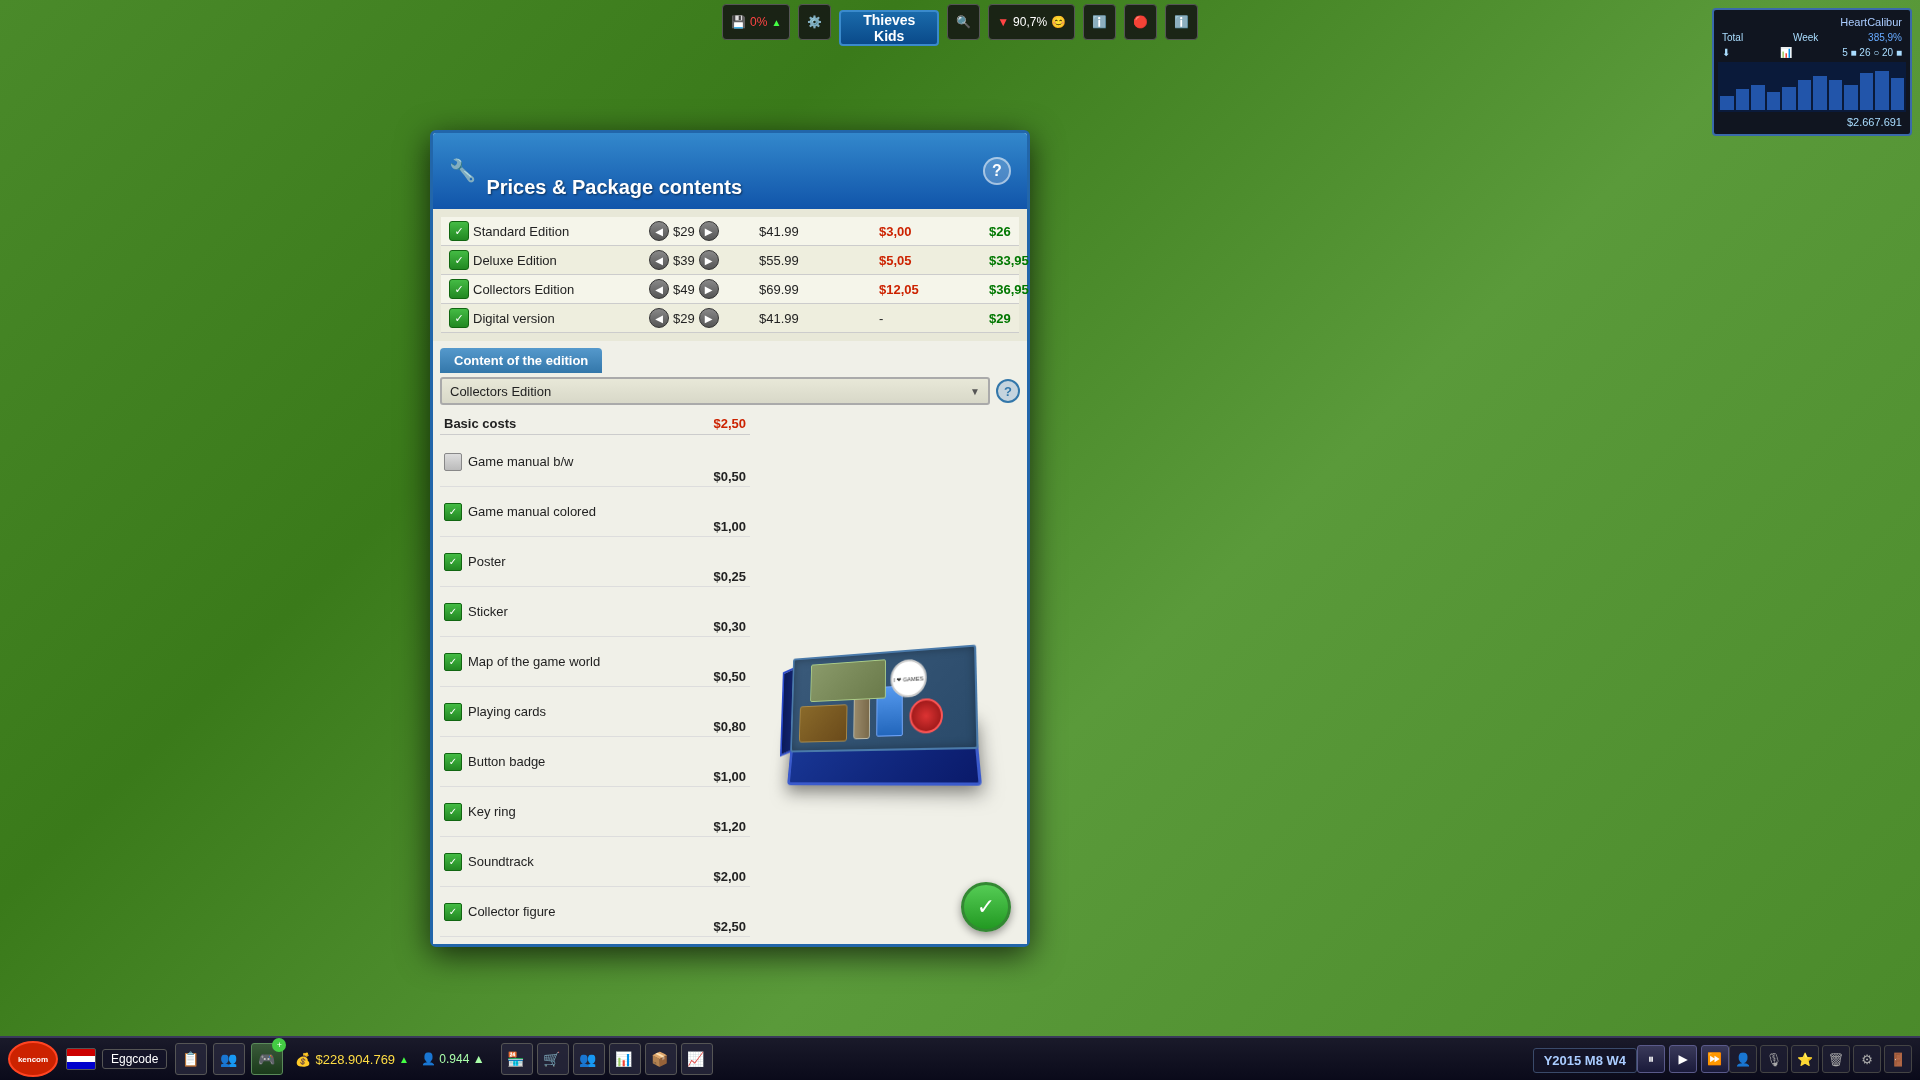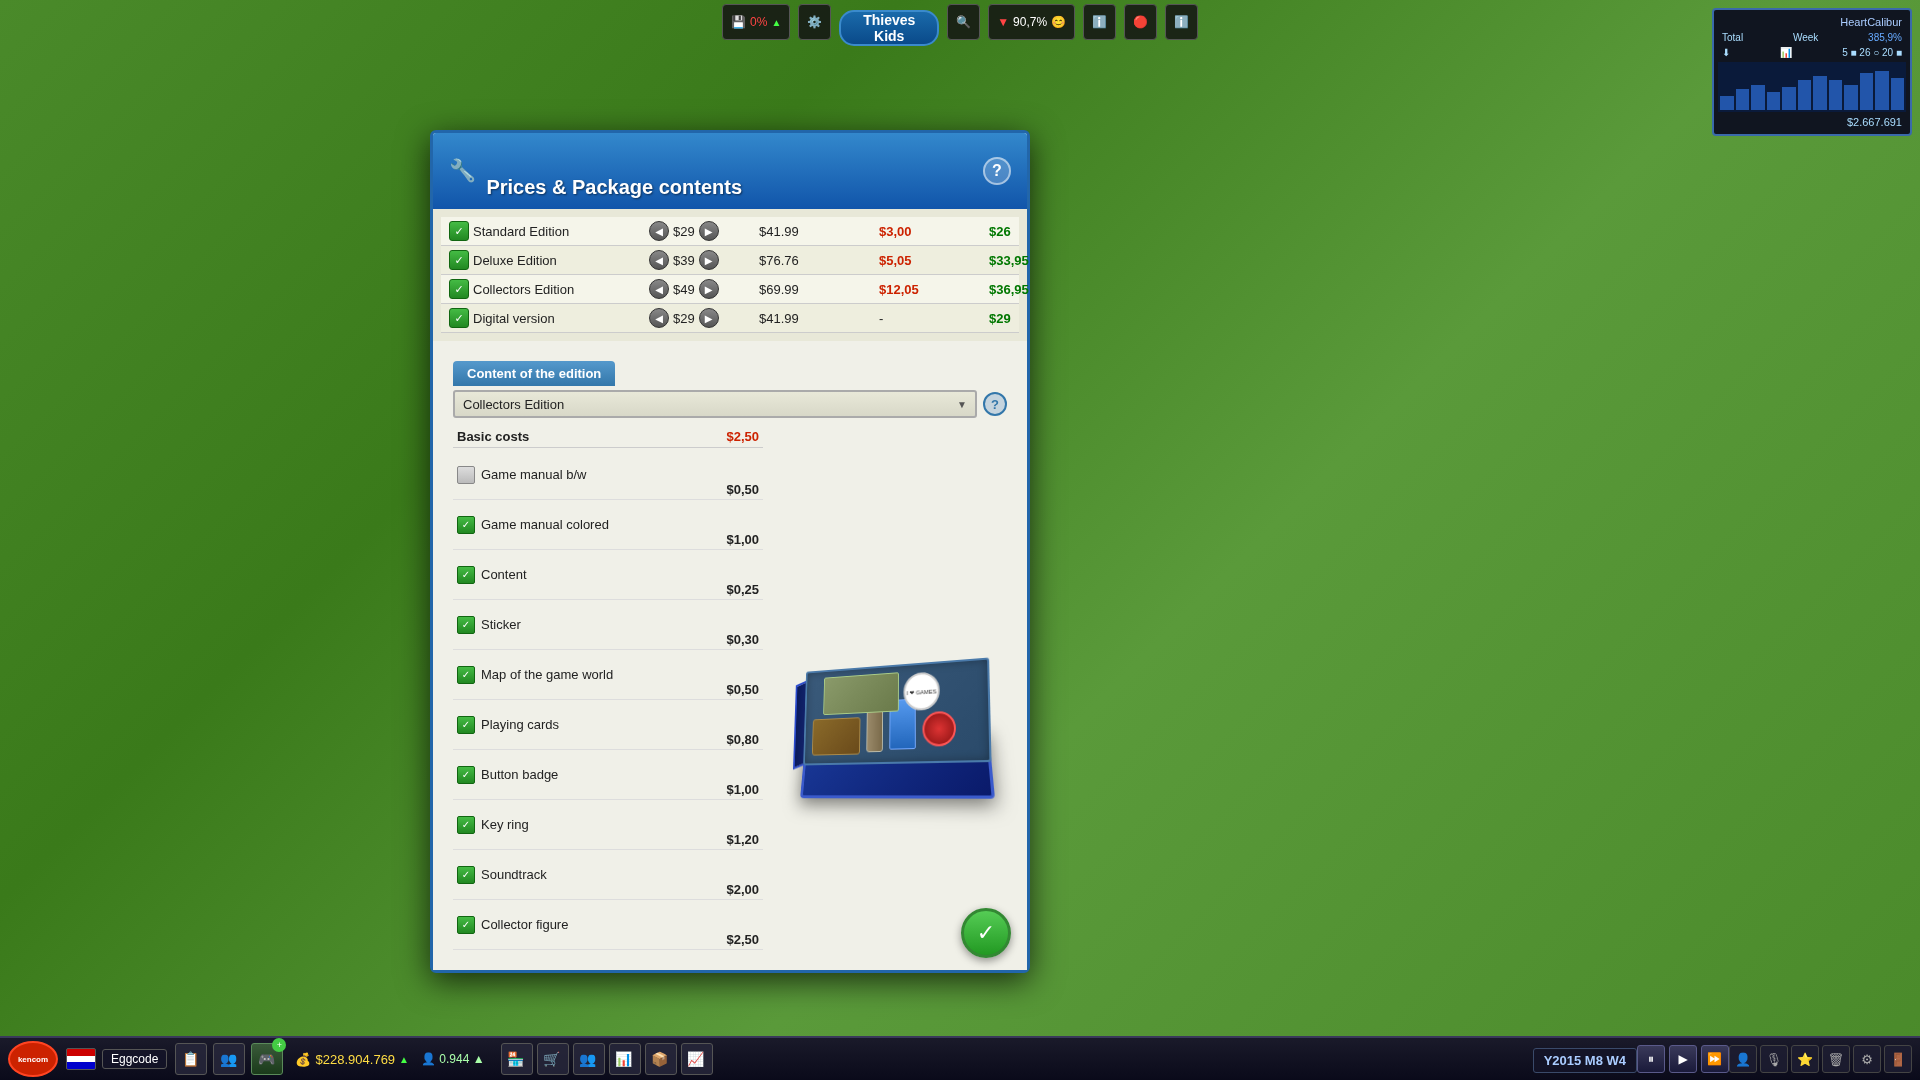--- a/index.html
+++ b/index.html
@@ -43,21 +43,21 @@
       font-size: 12px;
       display: flex;
       align-items: center;
       gap: 4px;
       height: 36px;
     }
 
     .hud-game-title {
       background: linear-gradient(180deg, #1a6aaa 0%, #0a4a8a 100%);
       border: 2px solid #3a8acc;
-      border-radius: 15px;
+      border-radius: 4px;
       padding: 2px 12px;
       color: #fff;
       font-size: 13px;
       font-weight: bold;
       text-align: center;
       min-width: 100px;
       height: 36px;
       display: flex;
       align-items: center;
       justify-content: center;
@@ -357,21 +357,21 @@
       justify-content: center;
       color: #fff;
       font-size: 10px;
       cursor: pointer;
       border: 1px solid #333;
     }
 
     
     .content-section {
       background: #f0f0e8;
-      padding: 20px;
+      padding: 7px;
     }
 
     .content-tab {
       background: linear-gradient(180deg, #5599cc 0%, #3377aa 100%);
       color: #fff;
       font-size: 13px;
       padding: 5px 14px;
       border-radius: 4px 4px 0 0;
       display: inline-block;
       margin-bottom: 4px;
@@ -613,21 +613,21 @@
         <div class="check-icon">✓</div>
         <span>Deluxe Edition</span>
       </div>
       <div class="td">
         <div class="price-nav">
           <div class="nav-btn">◀</div>
           <span>$39</span>
           <div class="nav-btn">▶</div>
         </div>
       </div>
-      <div class="td">$76.76</div>
+      <div class="td">$55.99</div>
       <div class="td red">$5,05</div>
       <div class="td green">$33,95</div>
     </div>
 
     <div class="table-row">
       <div class="td">
         <div class="check-icon">✓</div>
         <span>Collectors Edition</span>
       </div>
       <div class="td">
@@ -682,21 +682,21 @@
           <span class="item-name">Game manual b/w</span>
           <span class="item-price">$0,50</span>
         </div>
         <div class="item-row">
           <div class="item-check">✓</div>
           <span class="item-name">Game manual colored</span>
           <span class="item-price">$1,00</span>
         </div>
         <div class="item-row">
           <div class="item-check">✓</div>
-          <span class="item-name">Content</span>
+          <span class="item-name">Poster</span>
           <span class="item-price">$0,25</span>
         </div>
         <div class="item-row">
           <div class="item-check">✓</div>
           <span class="item-name">Sticker</span>
           <span class="item-price">$0,30</span>
         </div>
         <div class="item-row">
           <div class="item-check">✓</div>
           <span class="item-name">Map of the game world</span>

